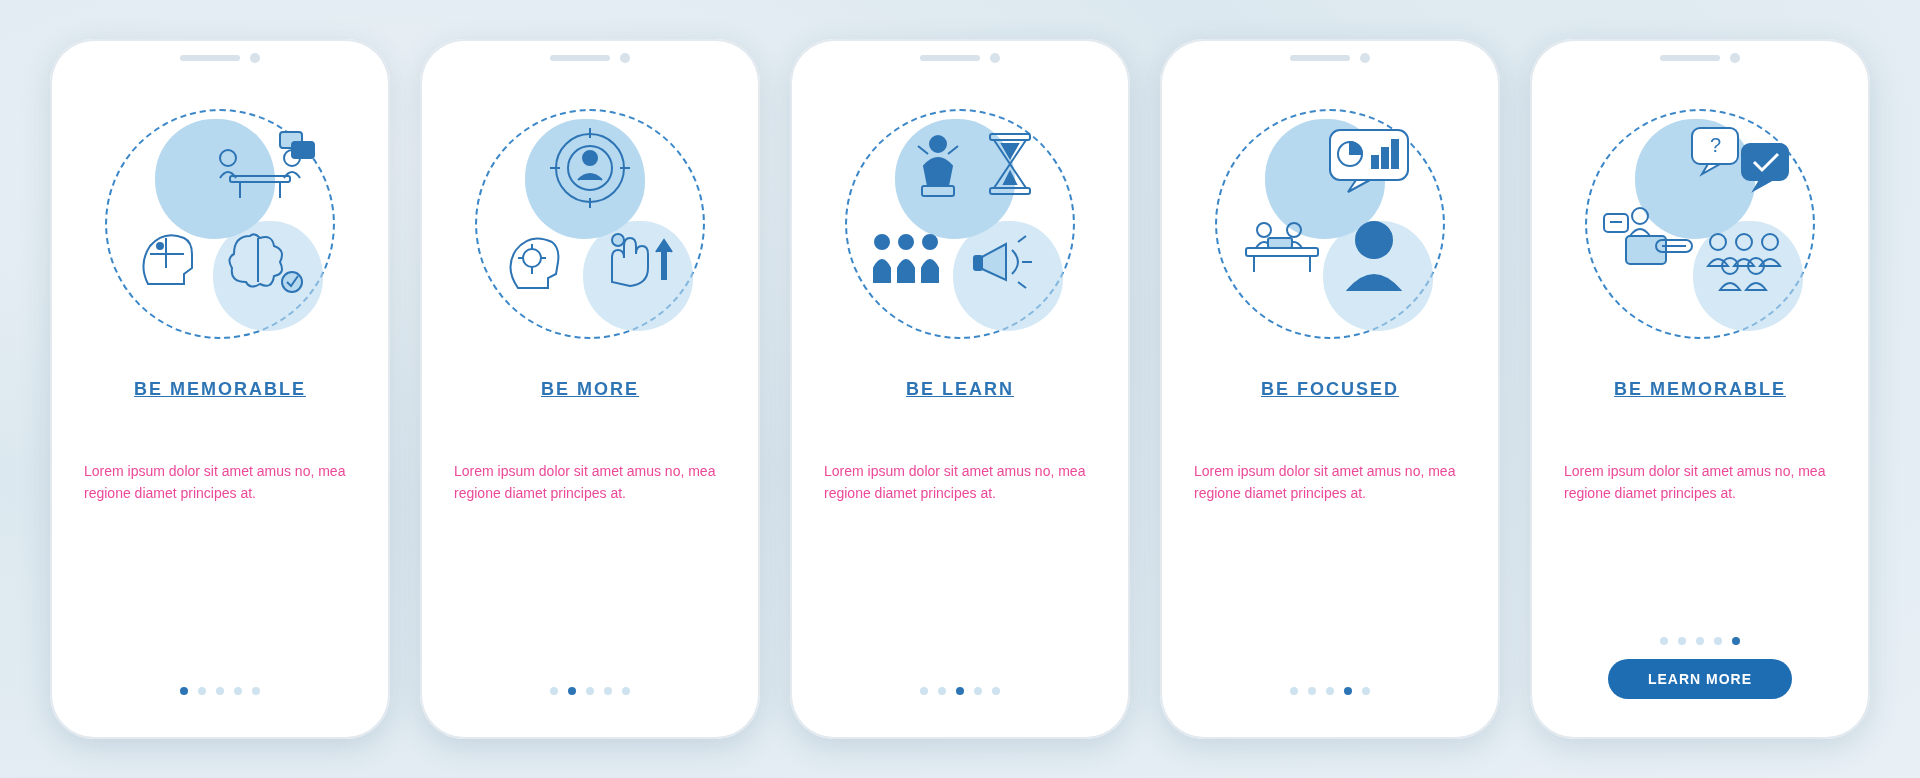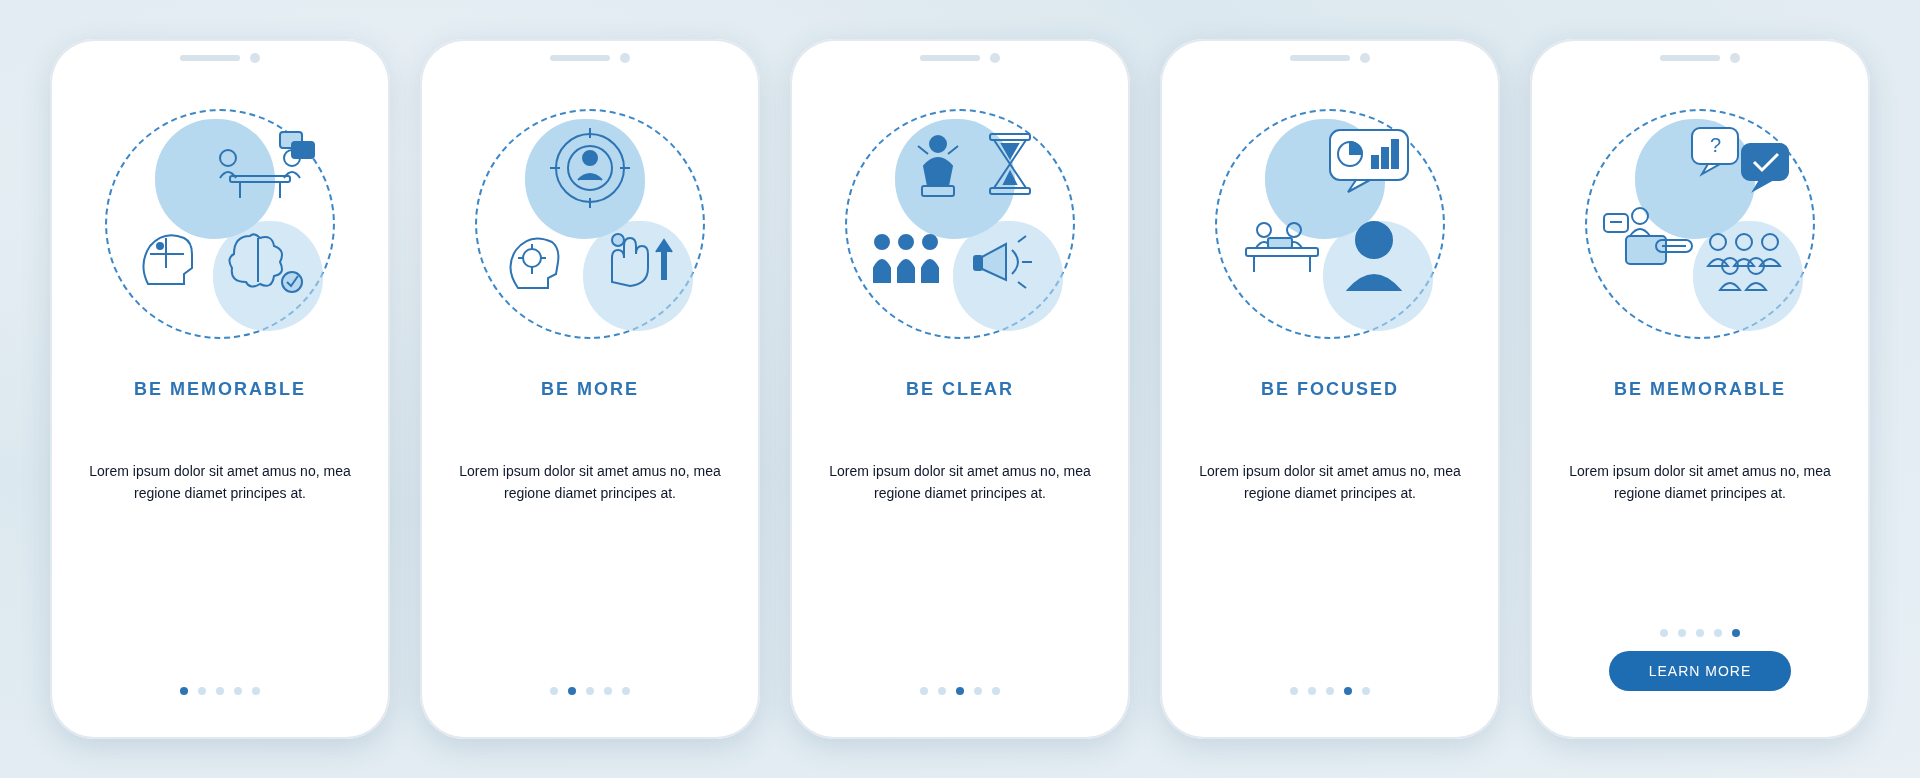--- a/index.html
+++ b/index.html
@@ -81,27 +81,27 @@
     stroke-width: 2;
     fill: none;
   }
   .title {
     margin-top: 40px;
     color: #2d74b5;
     letter-spacing: 2px;
     font-size: 18px;
     font-weight: 600;
     text-align: center;
+    text-decoration: underline;
   }
   .desc {
     margin-top: 60px;
-    color: #0f172a;
+    color: #ec4899;
     font-size: 14px;
     line-height: 1.6;
-    text-align: center;
     padding: 0 10px;
   }
   .dots {
     margin-top: auto;
     margin-bottom: 20px;
     display: flex;
     gap: 10px;
   }
   .dot {
     width: 8px;
@@ -111,23 +111,23 @@
   }
   .dot.active { background: #2d74b5; }
   .cta-button {
     background: #1e6db3;
     color: #fff;
     border: none;
     border-radius: 22px;
     padding: 12px 40px;
     font-size: 14px;
     letter-spacing: 1px;
-    font-weight: 400;
+    font-weight: 700;
     cursor: pointer;
-    margin-bottom: 24px;
+    margin-bottom: 16px;
   }
   .phone.last .dots { margin-bottom: 14px; }
 </style>
 </head>
 <body>
 
 <div class="phone">
   <div class="notch">
       <div class="speaker"></div>
       <div class="cam"></div>
@@ -267,21 +267,21 @@
       <g class="mini" transform="translate(110,110)">
         <path d="M10 24 L36 10 L36 46 L10 34 Z" fill="#b7d9ef"></path>
         <rect x="4" y="22" width="8" height="14" rx="2" fill="#2d74b5"></rect>
         <path d="M42 16 Q54 28 42 40"></path>
         <line x1="48" y1="8" x2="56" y2="2"></line>
           <line x1="52" y1="28" x2="62" y2="28"></line>
           <line x1="48" y1="48" x2="56" y2="54"></line>
       </g>
     </svg>
   </div>
-  <div class="title">BE CLEAR</div>
+  <div class="title">BE LEARN</div>
   <div class="desc">Lorem ipsum dolor sit amet amus no, mea regione diamet principes at.</div>
   <div class="dots">
     <div class="dot"></div>
     <div class="dot"></div>
     <div class="dot active"></div>
     <div class="dot"></div>
     <div class="dot"></div>
   </div>
 </div>
 

